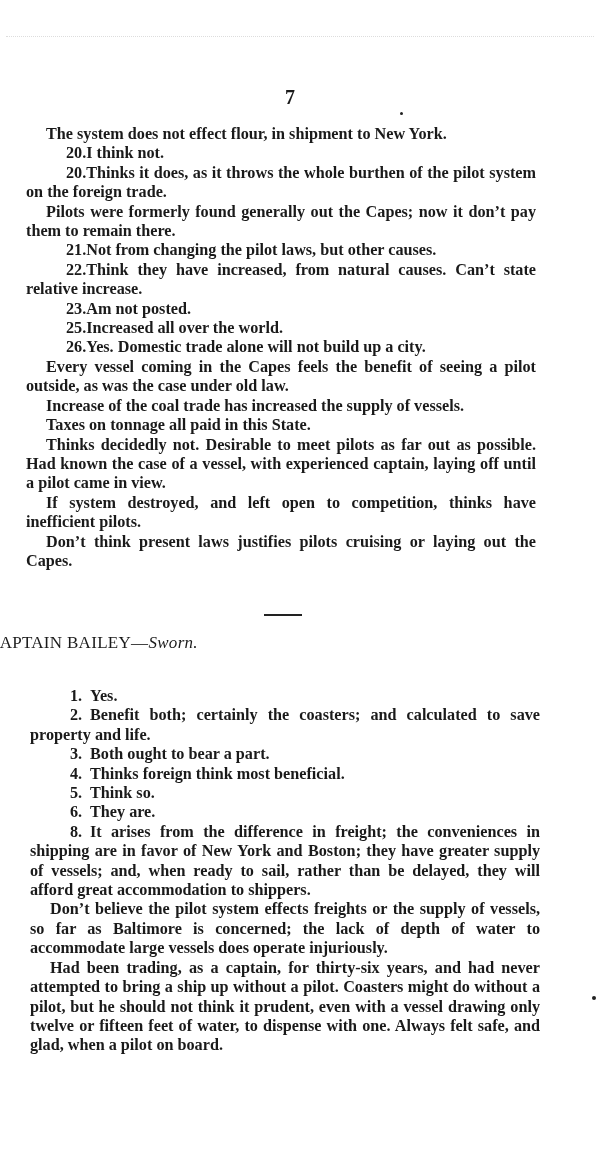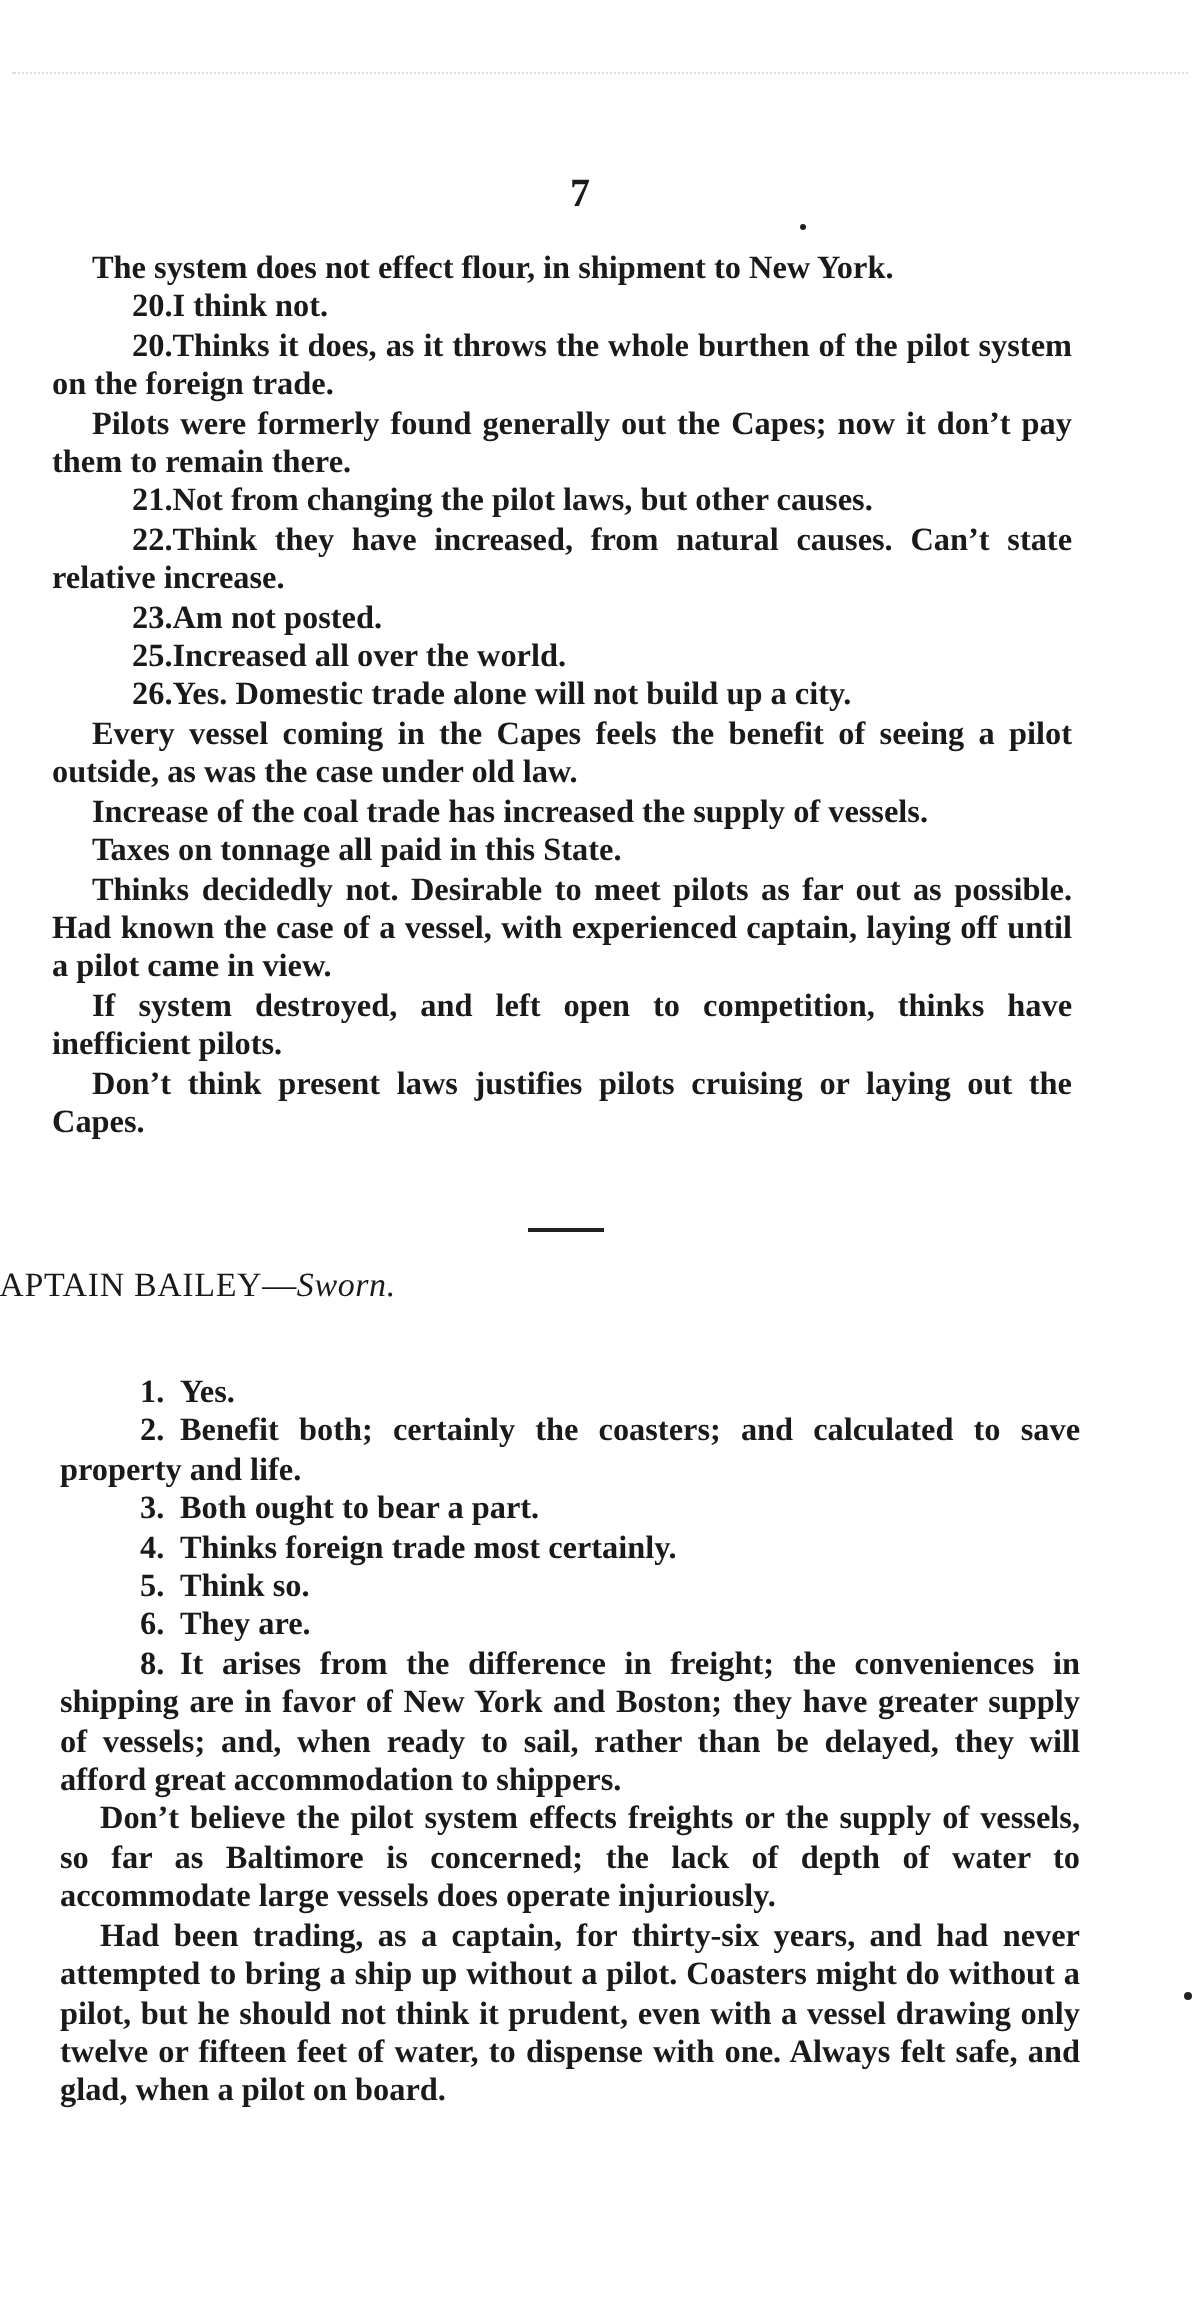--- a/index.html
+++ b/index.html
@@ -113,19 +113,19 @@
 <div class="rule"></div>
 
 <div class="heading">
   <span class="name">CAPTAIN BAILEY</span><span>—</span><span class="sworn">Sworn.</span>
 </div>
 
 <div class="text-block" id="block-2">
     <p><span class="n">1.</span><span>Yes.</span></p>
     <p><span class="n">2.</span><span>Benefit both; certainly the coasters; and calculated to save property and life.</span></p>
     <p><span class="n">3.</span><span>Both ought to bear a part.</span></p>
-    <p><span class="n">4.</span><span>Thinks foreign trade most certainly.</span></p>
+    <p><span class="n">4.</span><span>Thinks foreign think most beneficial.</span></p>
     <p><span class="n">5.</span><span>Think so.</span></p>
     <p><span class="n">6.</span><span>They are.</span></p>
     <p><span class="n">8.</span><span>It arises from the difference in freight; the conveniences in shipping are in favor of New York and Boston; they have greater supply of vessels; and, when ready to sail, rather than be delayed, they will afford great accommodation to shippers.</span></p>
     <p><span>Don’t believe the pilot system effects freights or the supply of vessels, so far as Baltimore is concerned; the lack of depth of water to accommodate large vessels does operate injuriously.</span></p>
     <p><span>Had been trading, as a captain, for thirty-six years, and had never attempted to bring a ship up without a pilot. Coasters might do without a pilot, but he should not think it prudent, even with a vessel drawing only twelve or fifteen feet of water, to dispense with one. Always felt safe, and glad, when a pilot on board.</span></p>
   </div>
 
 </body></html>

